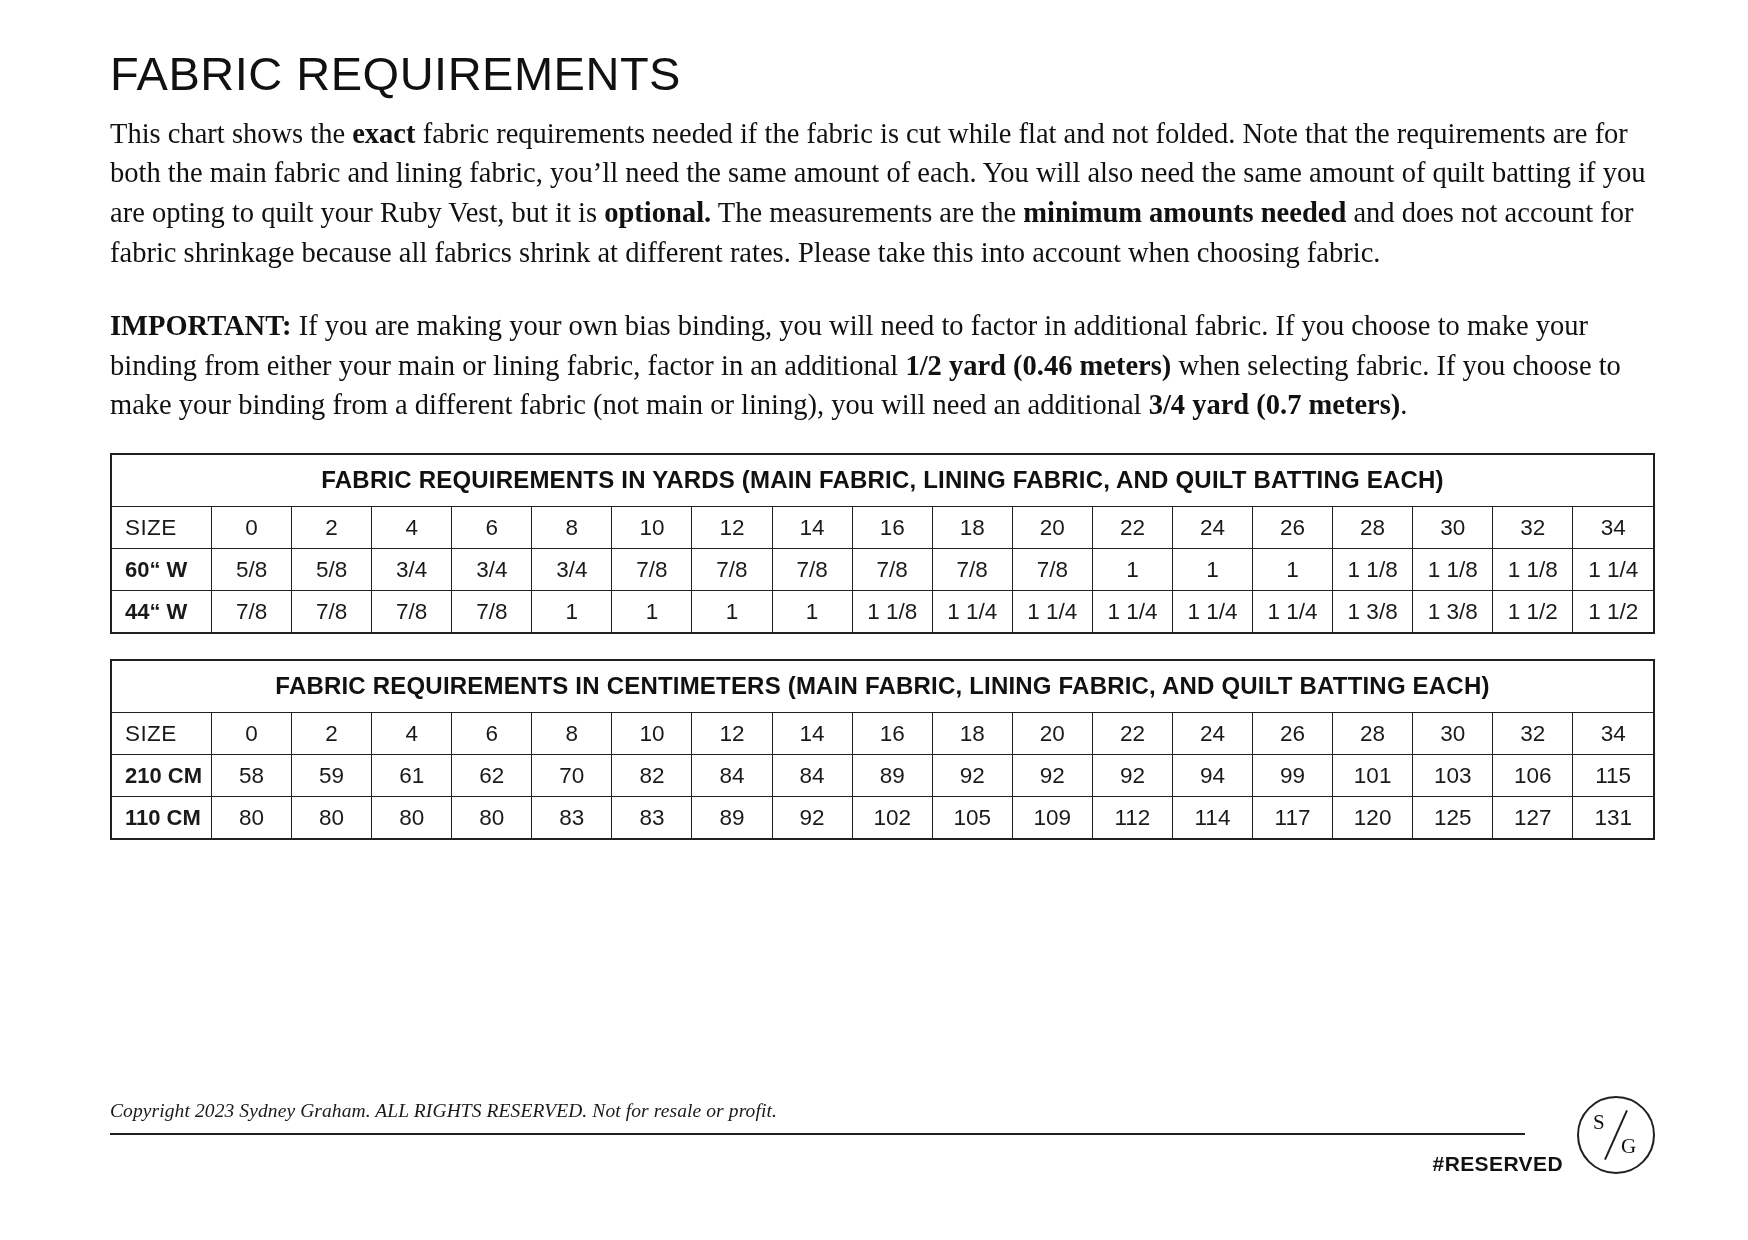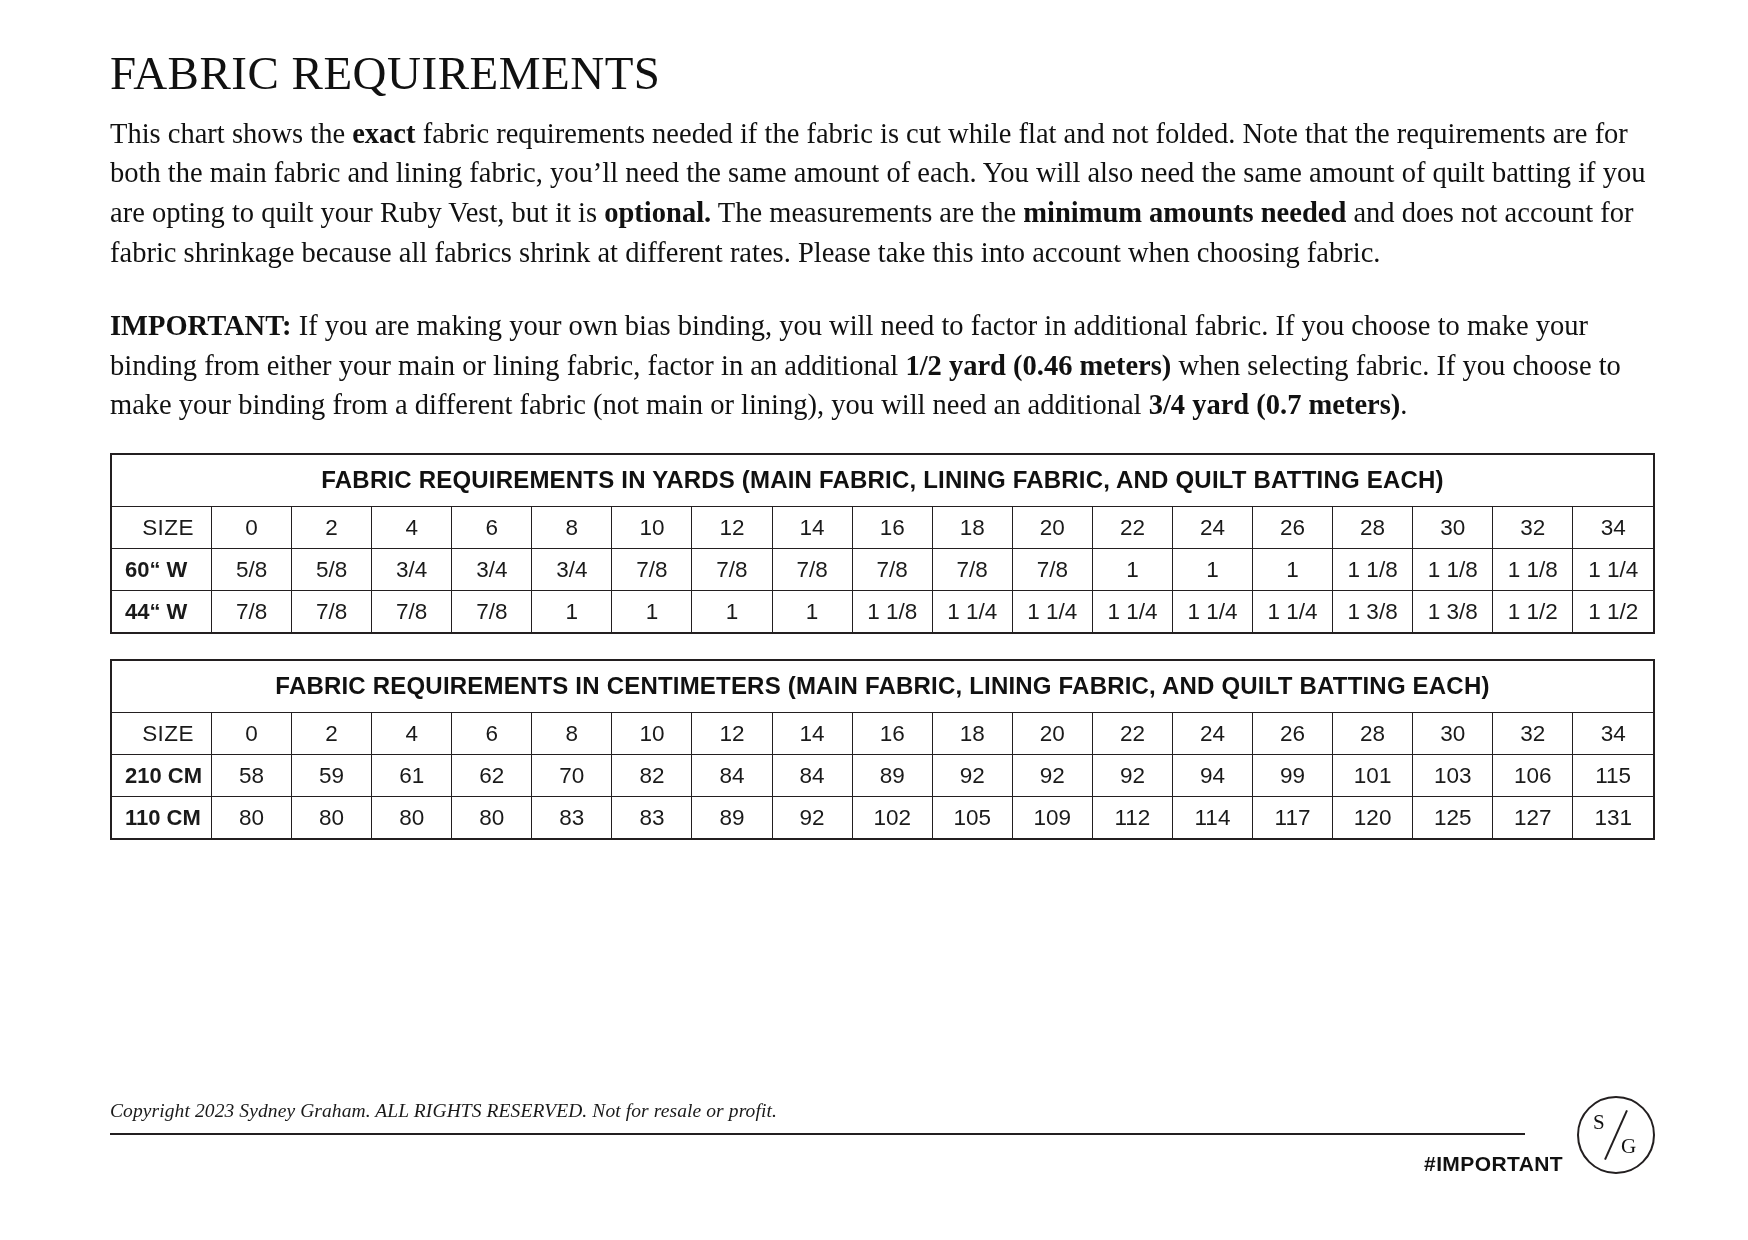--- a/index.html
+++ b/index.html
@@ -16,21 +16,21 @@
     overflow: hidden;
   }
   .page {
     position: absolute;
     left: 110px;
     top: 0;
     width: 1545px;
     height: 1240px;
   }
   h1.title {
-    font-family: Liberation Serif, serif;
+    font-family: Liberation Sans, sans-serif;
     font-weight: 400;
     font-size: 47px;
     letter-spacing: 0.5px;
     margin: 0;
     padding-top: 48px;
     line-height: 1.1;
     color: #111;
   }
   .intro {
     font-family: "Liberation Serif", serif;
@@ -84,21 +84,20 @@
   table .rowhead {
     font-weight: bold;
     font-size: 22px;
     text-align: left;
     padding-left: 13px;
     width: 86px;
   }
   table th.rowhead {
     font-weight: 400;
     letter-spacing: 0.4px;
-    text-align: center;
   }
   table tr.hdr td, table tr.hdr th { font-size: 22.5px; }
   
   .footrule {
     position: absolute;
     left: 0;
     top: 1133px;
     width: 1415px;
     height: 2px;
     background: #231f20;
@@ -306,20 +305,20 @@
         <td>125</td>
         <td>127</td>
         <td>131</td>
       </tr>
     </tbody>
       </table>
   </div>
 
   <div class="footrule"></div>
   <div class="copyright">Copyright 2023 Sydney Graham. ALL RIGHTS RESERVED. Not for resale or profit.</div>
-  <div class="hashtag">#IMPORTANT</div>
+  <div class="hashtag">#RESERVED</div>
   <div class="logo">
     <div class="s">S</div>
     <div class="slash"></div>
     <div class="g">G</div>
   </div>
 
 </div>
 
 </body></html>

